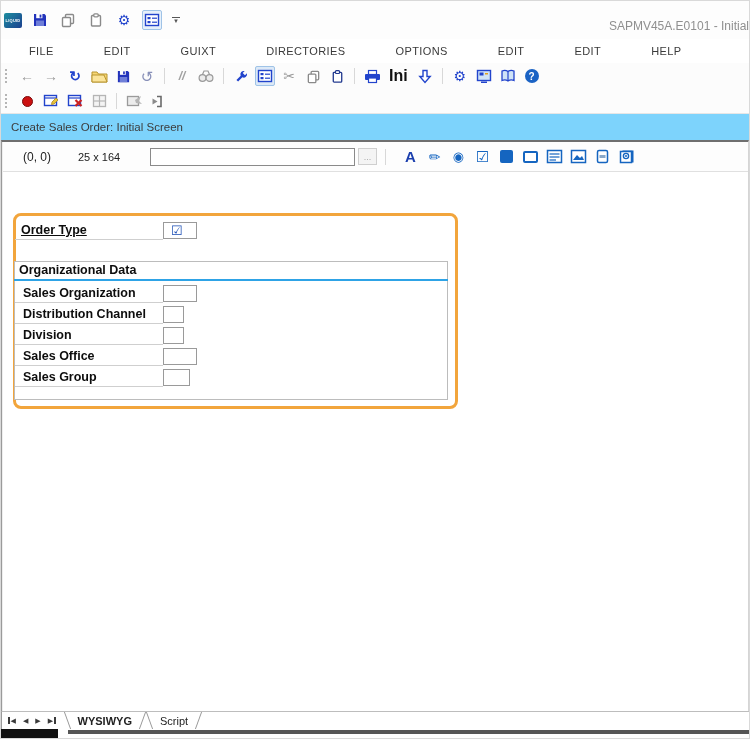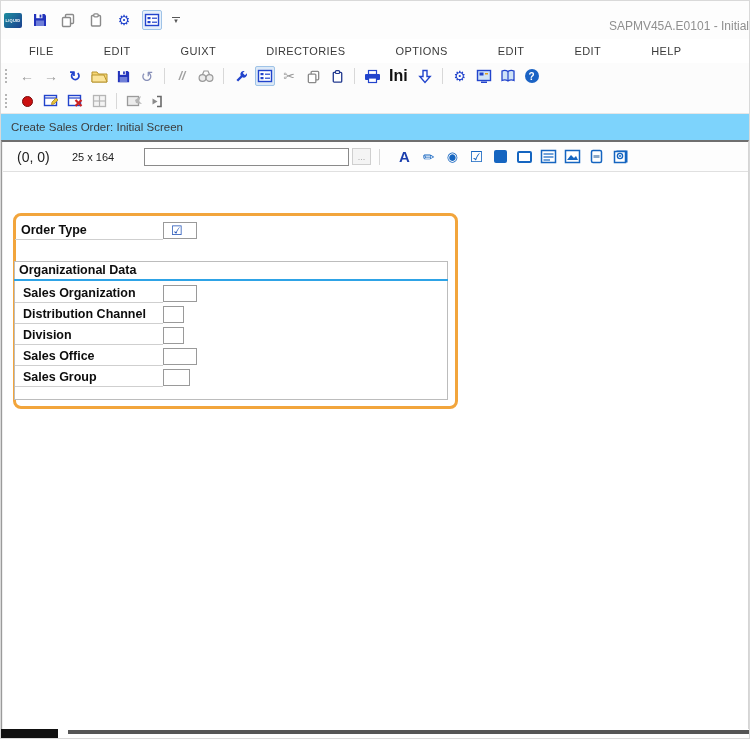--- a/index.html
+++ b/index.html
@@ -54,21 +54,21 @@
   .doctab-label { font-size:11.5px; color:#3c3c3c; }
 
   
   .client { flex:1; display:flex; flex-direction:column; border-top:2px solid #6f6f6f;
             border-left:1px solid #9a9a9a; border-right:1px solid #d5d5d5; background:#fff; }
   .client-inner { flex:1; display:flex; flex-direction:column; border-left:1px solid #eee; }
 
   
   .statusbar { height:30px; display:flex; align-items:center; background:#fdfdfd;
                border-bottom:1px solid #e0e0e0; }
-  .coords { font-size:14px; color:#222; margin-left:14px; width:55px; }
+  .coords { font-size:12px; color:#222; margin-left:20px; width:55px; }
   .dims   { font-size:11px; color:#222; width:72px; }
   .fld-input { width:205px; height:18px; border:1px solid #8a8a8a; background:#fff;
                font-size:11px; padding:0 3px; font-family:"Liberation Sans",sans-serif; }
   .browse-btn { width:19px; height:17px; margin-left:3px; background:#f4f4f4;
                 border:1px solid #cfcfcf; color:#a8a8a8; font-size:9px;
                 display:flex; align-items:center; justify-content:center; }
   .designer { display:flex; align-items:center; gap:5px; margin-left:10px; }
   .dbtn { width:19px; height:19px; display:flex; align-items:center; justify-content:center; }
   .d-A { font-size:15px; font-weight:bold; color:#1b3fae; }
   .d-pencil { font-size:14px; color:#1565c0; }
@@ -380,21 +380,21 @@
             <circle cx="7" cy="7" r="2.6" fill="none" stroke="#1565c0" stroke-width="1.4"></circle>
             <circle cx="7" cy="7" r="1" fill="#1565c0"></circle>
           </svg>
             </div>
       </div>
     </div>
 
     <div class="canvas">
       <div class="sel-frame"></div>
 
-      <span class="f-label" style="left:18px; top:51px;">Order Type</span>
+      <span class="f-label" style="left:18px; top:51px;text-decoration:underline;">Order Type</span>
       <div class="f-underline" style="top:67px;"></div>
       <div class="f-input w34" style="left:160px; top:50px;">
         <span class="ot-glyph">☑</span>
       </div>
 
       <div class="groupbox"></div>
       <span class="group-title">Organizational Data</span>
       <div class="group-rule"></div>
 
       <span class="f-label" style="left:20px; top:114px;">Sales Organization</span>
@@ -413,19 +413,43 @@
       <div class="f-underline" style="top:193px;"></div>
       <div class="f-input w34" style="left:160px; top:176px;"></div>
 
       <span class="f-label" style="left:20px; top:198px;">Sales Group</span>
       <div class="f-underline" style="top:214px;"></div>
       <div class="f-input w27" style="left:160px; top:197px;"></div>
     </div>
    </div>
   </div>
 
+  <div class="tabstrip">
+    <div class="navbtns">
+      <span class="navbtn">
+        <span class="bar"></span>
+          <span>◀</span>
+        </span>
+      <span class="navbtn">
+        <span>◀</span>
+        </span>
+      <span class="navbtn">
+        <span>▶</span>
+        </span>
+      <span class="navbtn">
+        <span>▶</span>
+          <span class="bar"></span>
+        </span>
+    </div>
+    <div class="sheet-tab active">
+        <span>WYSIWYG</span>
+      </div>
+    <div class="sheet-tab">
+        <span>Script</span>
+      </div>
+  </div>
 
   <div class="bottomstrip">
     <div class="bs-black"></div>
     <div class="bs-gray"></div>
   </div>
 
 </div>
 
 </body></html>

